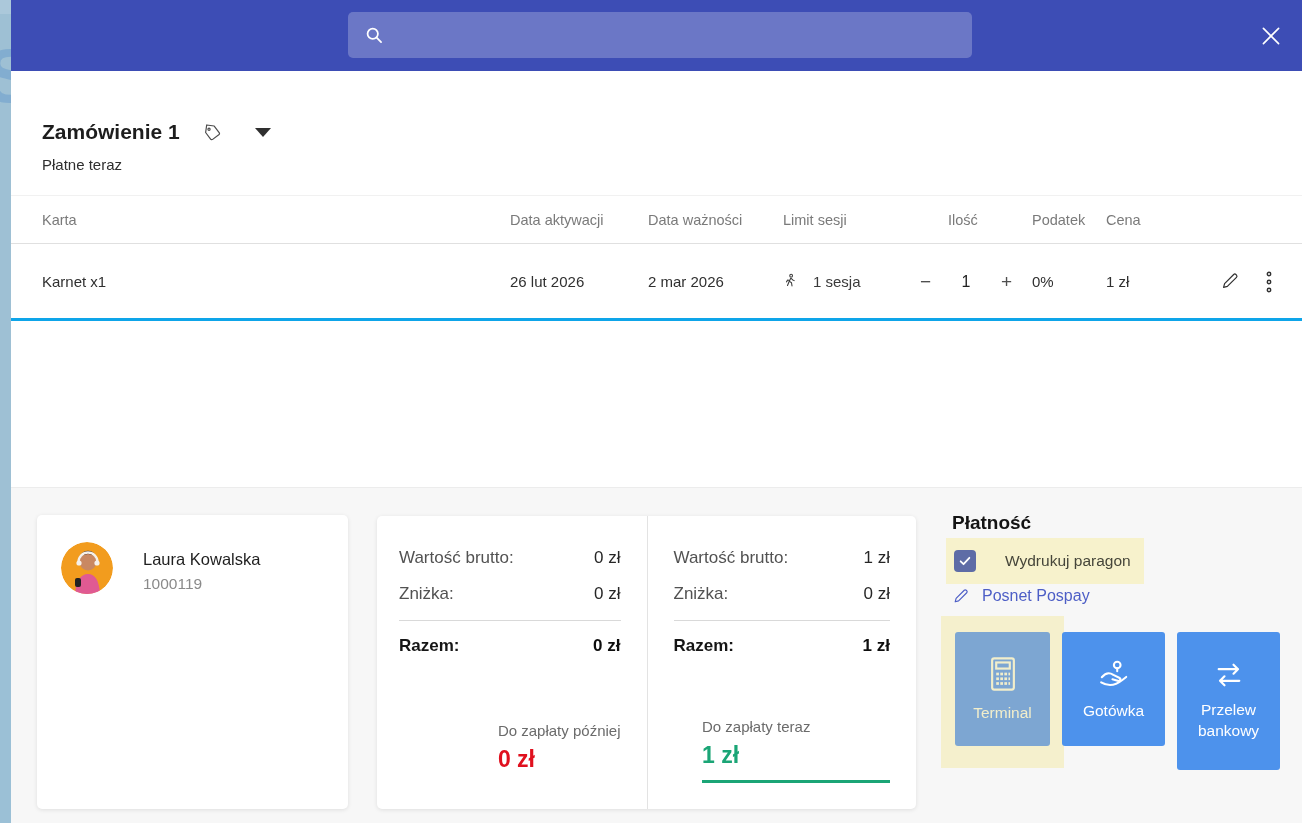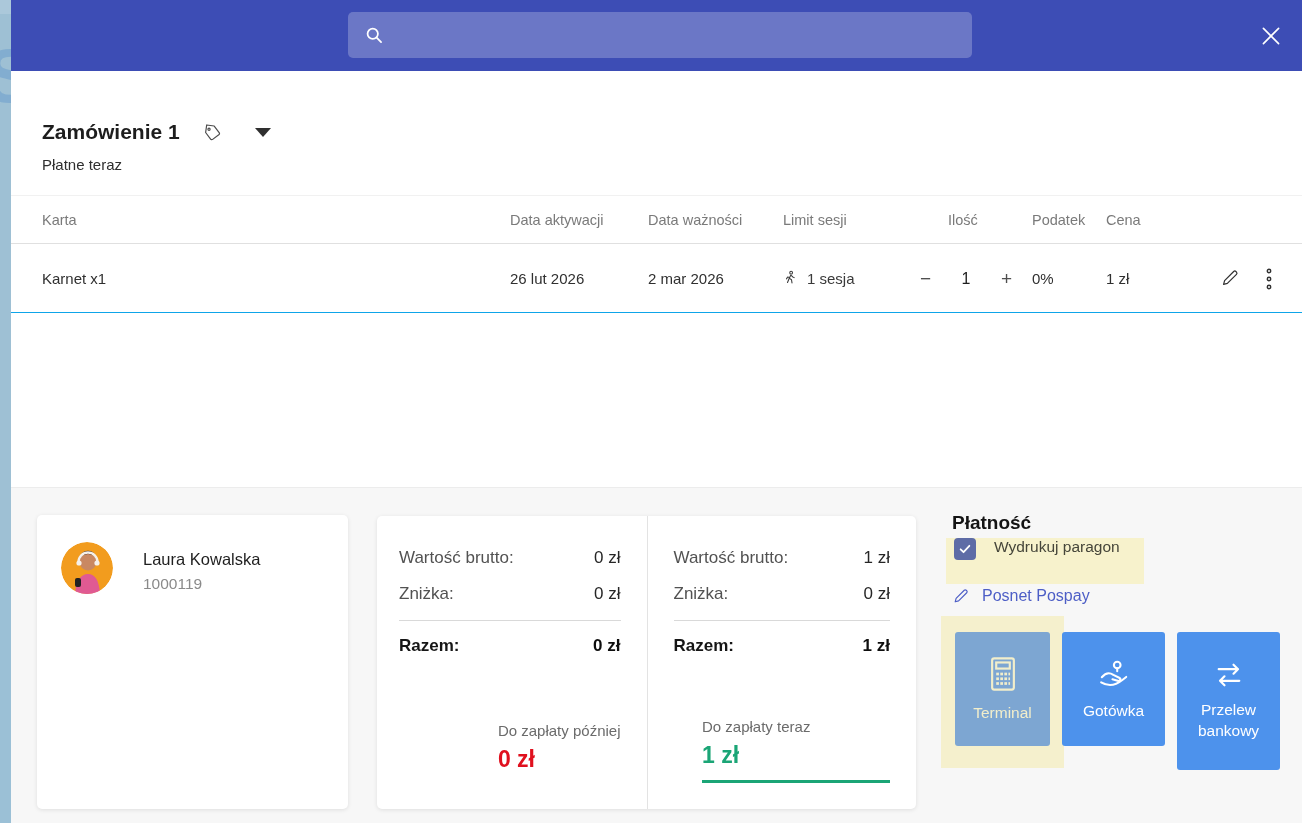--- a/index.html
+++ b/index.html
@@ -35,24 +35,24 @@
     border-right:8px solid transparent; border-top:9px solid #2f2f2f; cursor:pointer; }
   .order-sub { margin-top:12px; font-size:15px; color:#2e2e2e; }
 
   
   .cols { display:grid; grid-template-columns:468px 138px 135px 137px 112px 74px 96px 1fr;
     padding-left:42px; height:100%; align-items:center; }
   .thead { position:absolute; left:0; top:195px; width:1302px; height:49px;
     border-top:1px solid #f1f1f1; border-bottom:1px solid #e0e0e0; }
   .thead .cell { font-size:14.5px; color:#7a7a7a; }
   .thead .cell.ilosc { padding-left:28px; }
-  .trow { position:absolute; left:0; top:245px; width:1302px; height:68px;
-    border-bottom:1px solid #0ea5e9; background:#fff; }
+  .trow { position:absolute; left:0; top:245px; width:1302px; height:76px;
+    border-bottom:3px solid #0ea5e9; background:#fff; }
   .trow .cell { font-size:15px; color:#303030; }
-  .limit-wrap { display:flex; align-items:flex-start; gap:9px; color:#3a3a3a; }
+  .limit-wrap { display:flex; align-items:flex-start; gap:15px; color:#3a3a3a; }
   .qty-wrap { display:flex; align-items:center; width:92px; justify-content:space-between; }
   .qty-btn { color:#4f4f4f; font-size:19px; line-height:1; cursor:pointer; }
   .qty-val { font-size:16px; color:#1f1f1f; }
   .actions { display:flex; align-items:center; gap:27px; padding-left:18px; color:#3a3a3a; }
   .actions .a-icon { display:flex; cursor:pointer; }
 
   
   .bottom { position:absolute; left:11px; top:487px; width:1291px; height:336px;
     background:#f7f7f7; border-top:1px solid #ececec; }
   .card { position:absolute; background:#fff; border-radius:5px;
@@ -83,21 +83,21 @@
   .due-label { font-size:15px; color:#6b6b6b; }
   .due-amount { margin-top:7px; font-size:23px; font-weight:700; }
   .due-amount.red { color:#e0101e; }
   .due-amount.green { color:#1ba576; }
   .green-line { width:188px; height:3px; background:#1ba576; margin-top:11px; margin-left:auto; }
 
   
   .payment { position:absolute; left:919px; top:0; width:372px; height:336px; }
   .pay-title { position:absolute; left:22px; top:24px; font-size:19px; font-weight:700; color:#141414; }
   .receipt-row { position:absolute; left:16px; top:50px; width:198px; height:46px;
-    background:#f7f2cc; display:flex; align-items:flex-start; padding-left:8px; }
+    background:#f7f2cc; display:flex; align-items:center; padding-left:8px;gap:11px; }
   .checkbox { width:22px; height:22px; border-radius:4px; background:#5e6ca6; display:flex;
     align-items:center; justify-content:center; color:#fff; cursor:pointer; flex:0 0 auto; }
   .receipt-label { margin-left:18px; font-size:15.5px; color:#46463a; cursor:pointer; }
   .posnet-row { position:absolute; left:22px; top:99px; display:flex; align-items:center;
     gap:13px; color:#4d5ec6; font-size:16px; cursor:pointer; }
   .pay-area { position:absolute; left:0; top:0; width:372px; height:336px; }
   .yellow-block { position:absolute; left:11px; top:128px; width:123px; height:152px;
     background:#f5f0cd; }
   .pay-buttons { position:absolute; left:25px; top:144px; display:flex; gap:12px; }
   .pay-btn { border-radius:3px; display:flex; flex-direction:column; align-items:center;

